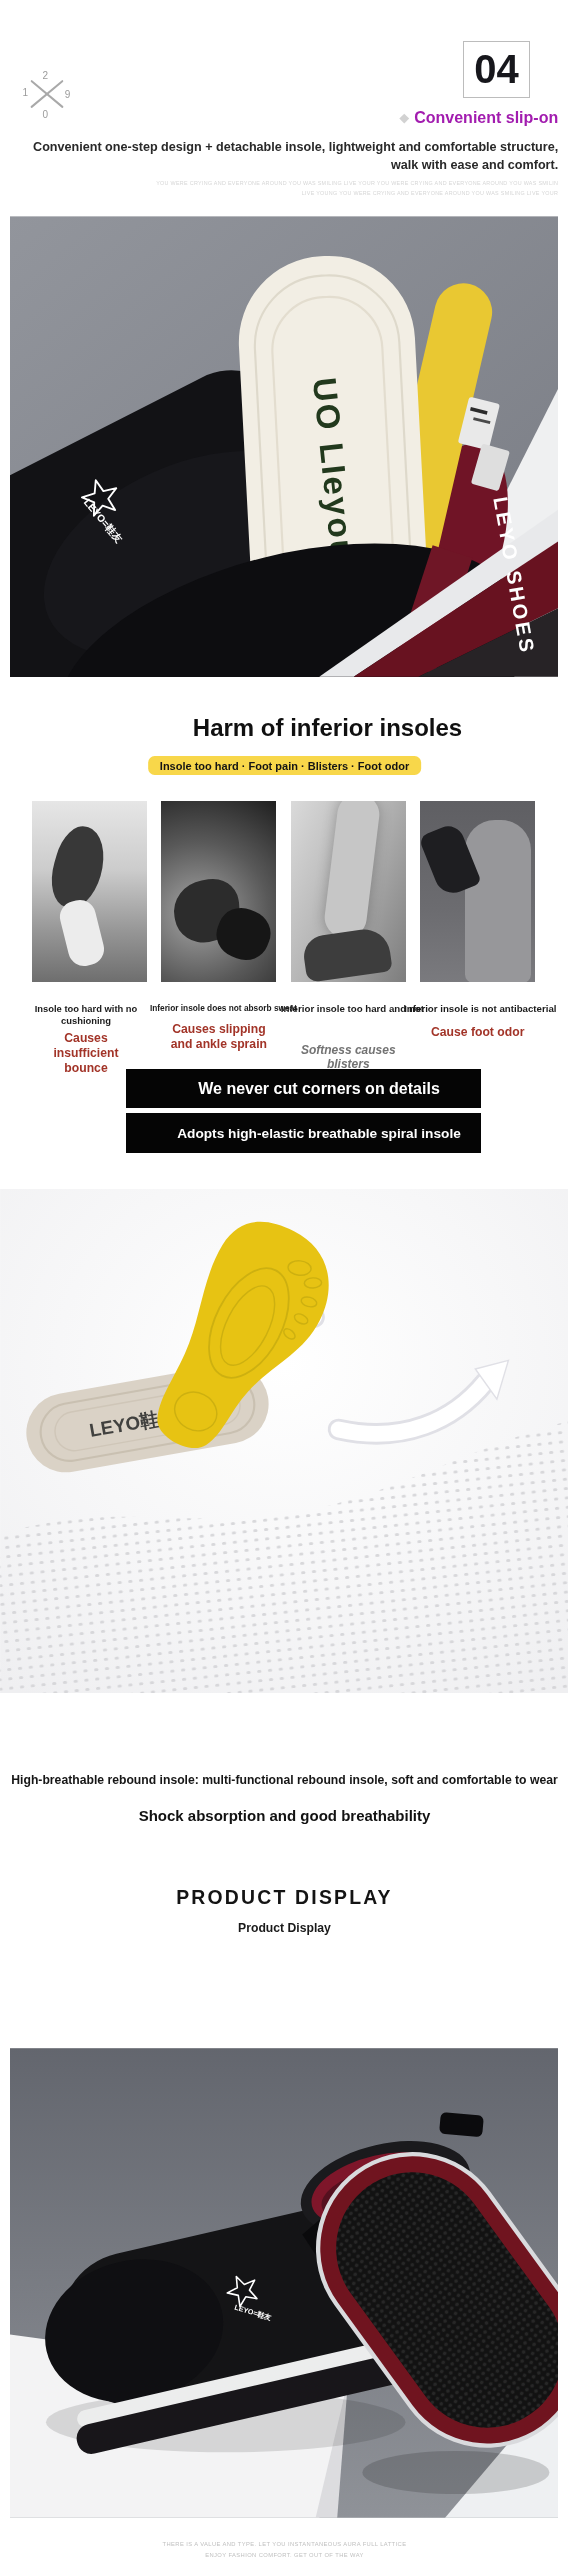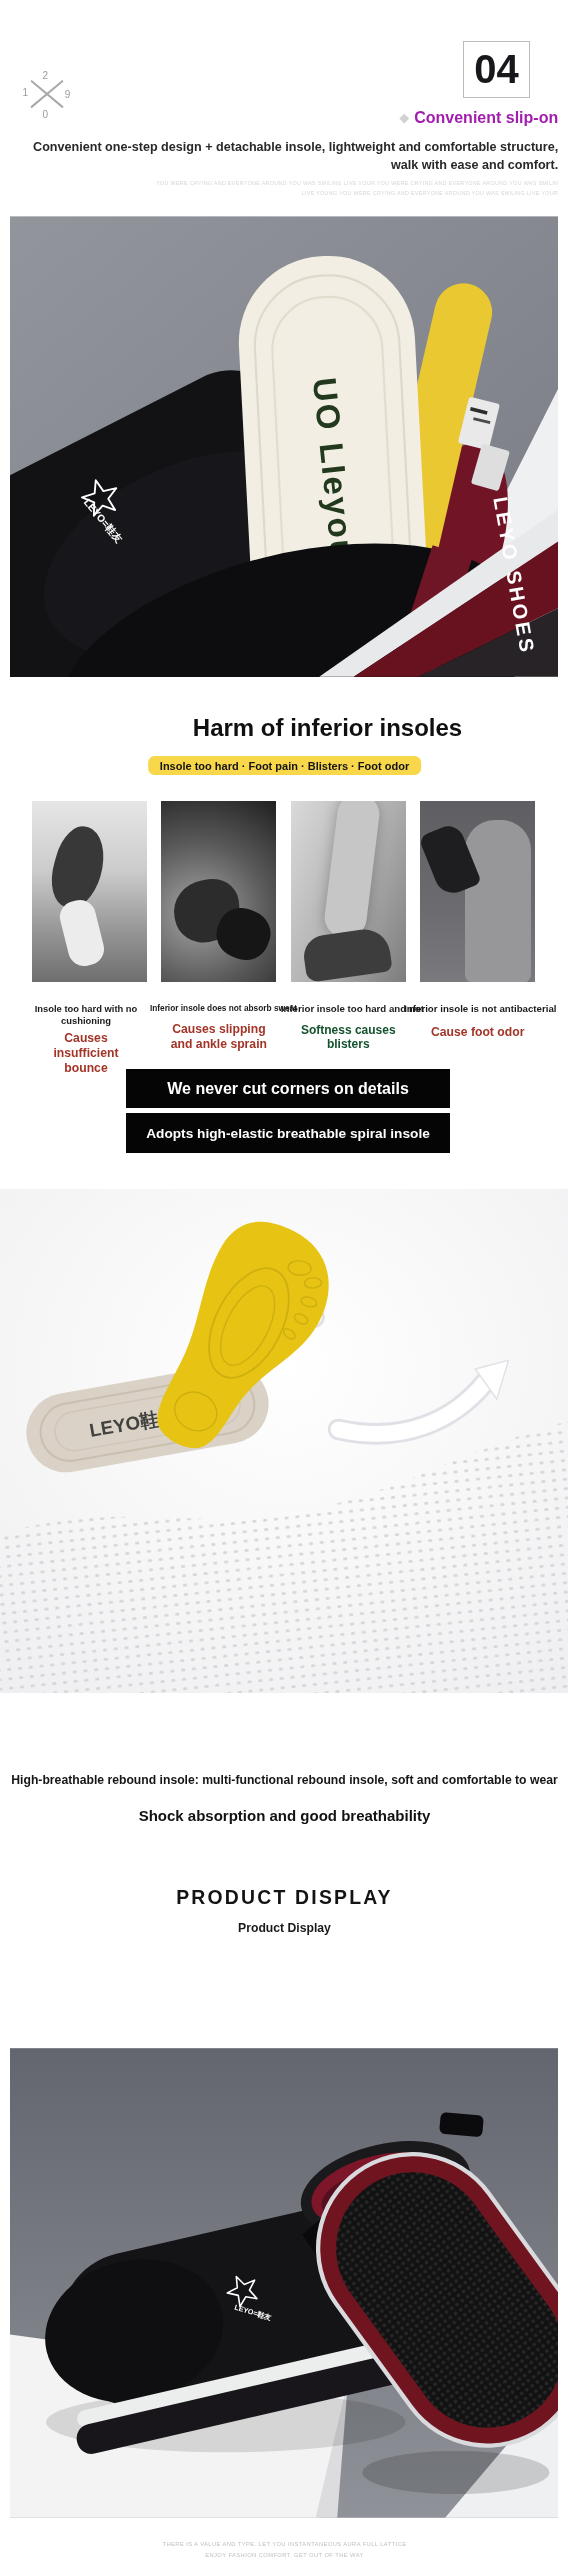--- a/index.html
+++ b/index.html
@@ -67,28 +67,28 @@
   .harm-caps{position:absolute;left:32px;top:1003px;width:504px;display:grid;
              grid-template-columns:repeat(4,115px);column-gap:14.4px;}
   .cap{font-size:9.4px;color:#1b1b1b;line-height:1.32;font-weight:700;}
   .cap .sub{margin-top:3.6px;font-size:12.2px;font-weight:700;color:#a23428;line-height:1.22;}
   .cap.c1{width:108px;text-align:center;}
   .cap.c2{text-align:center;font-size:8.3px;}
   .cap.c2 .l1{white-space:nowrap;margin-left:-11.5px;margin-right:-11.5px;}
   .cap.c2 .sub{margin-top:8px;}
   .cap.c3{text-align:center;font-size:9.7px;}
   .cap.c3 .l1{white-space:nowrap;margin-left:-10px;margin-right:-10px;}
-  .cap.c3 .sub{color:#14532d;font-size:12px;margin-top:7px;}
+  .cap.c3 .sub{color:#737373;font-size:12px;margin-top:27px;font-style:italic;}
   .cap.c4{text-align:center;font-size:9.7px;}
   .cap.c4 .l1{white-space:nowrap;margin-left:-16px;margin-right:-16px;}
   .cap.c4 .sub{margin-top:9.4px;}
 
   
   .banner{position:absolute;left:126px;width:324px;background:#050505;color:#fff;
-          display:flex;align-items:center;justify-content:center;font-weight:700;}
+          display:flex;align-items:center;justify-content:center;font-weight:700;padding-left:31px;}
   .banner.b1{top:1069px;height:39px;font-size:16px;}
   .banner.b2{top:1113px;height:40px;font-size:13.7px;}
 
   
   .concept{position:absolute;left:0;top:1189px;width:569px;height:504px;}
   .concept-caption{position:absolute;top:1730px;left:0;width:100%;text-align:center;
                    font-size:16px;font-weight:700;color:#141414;}
   .concept-sub{position:absolute;top:1773px;left:0;width:100%;text-align:center;
                font-size:12.2px;font-weight:700;color:#161616;}
   .concept-tag{position:absolute;top:1807px;left:0;width:100%;text-align:center;

